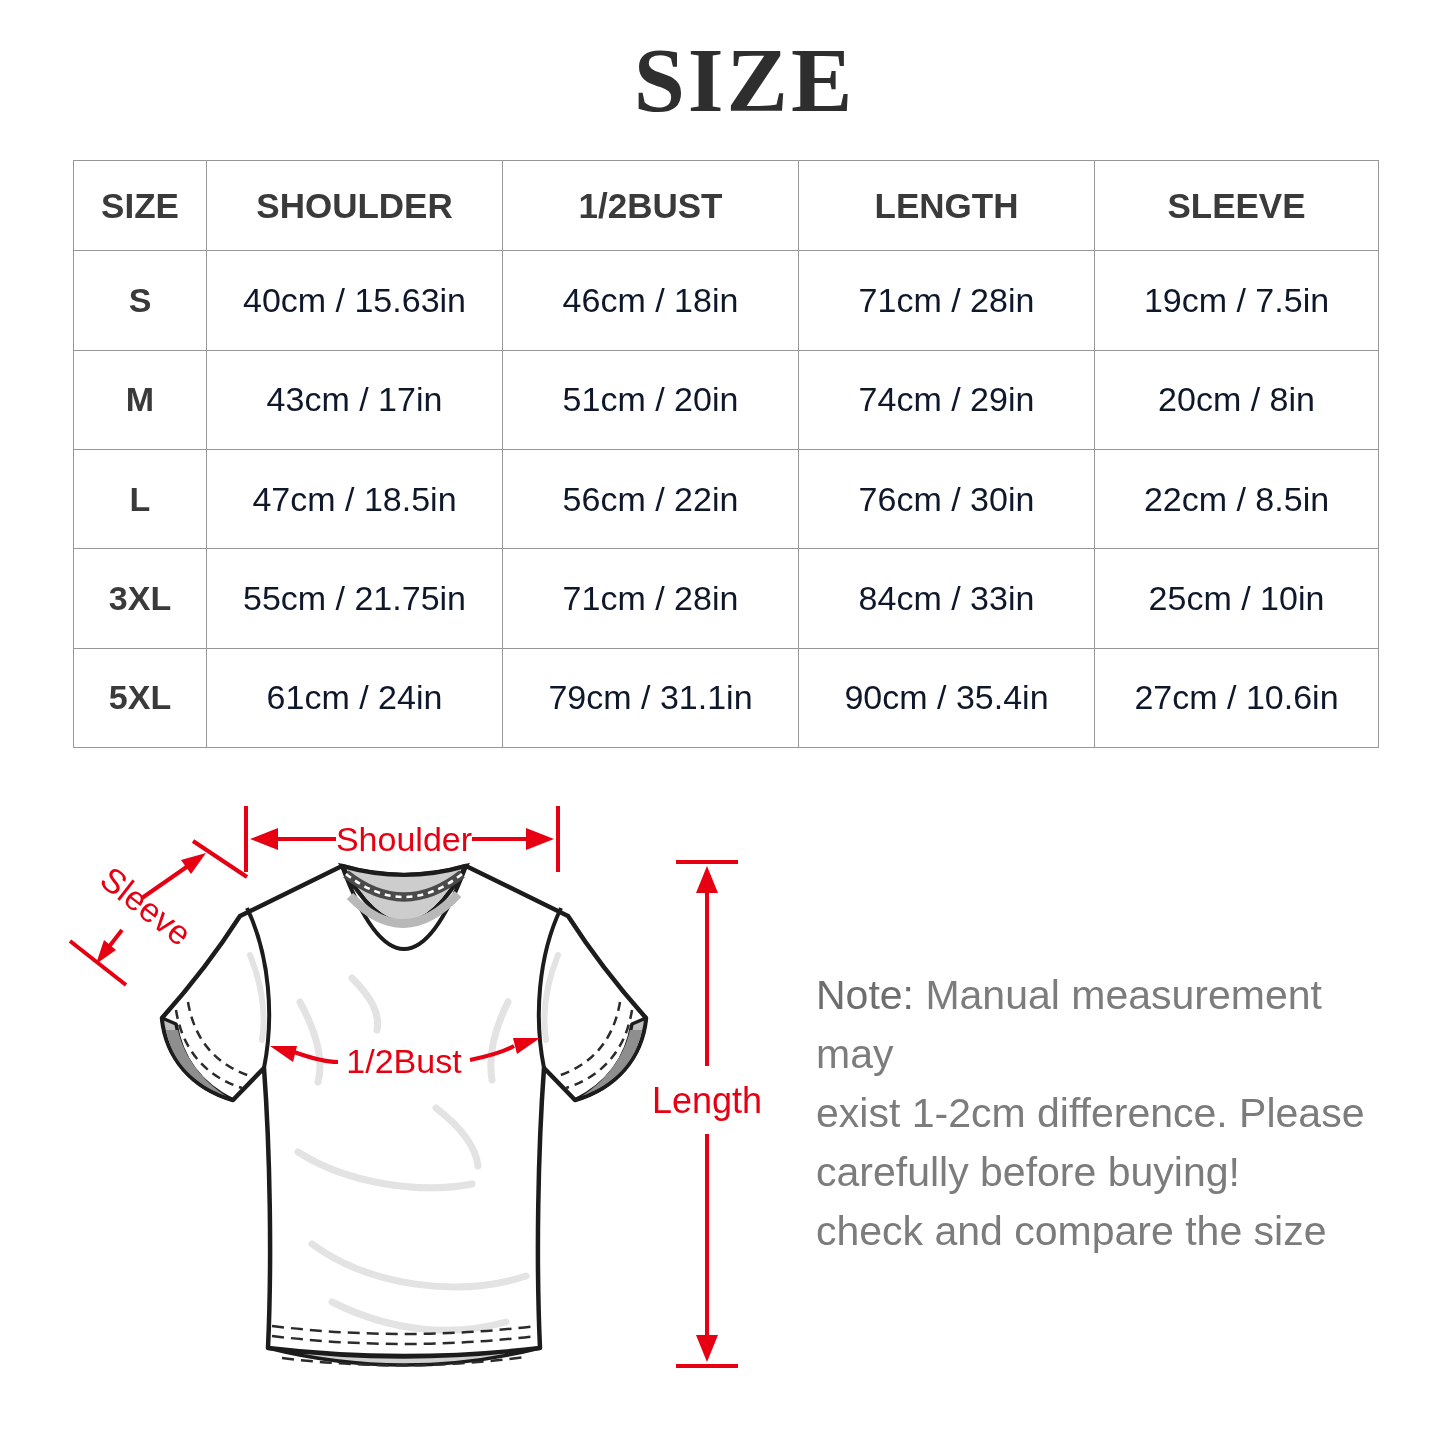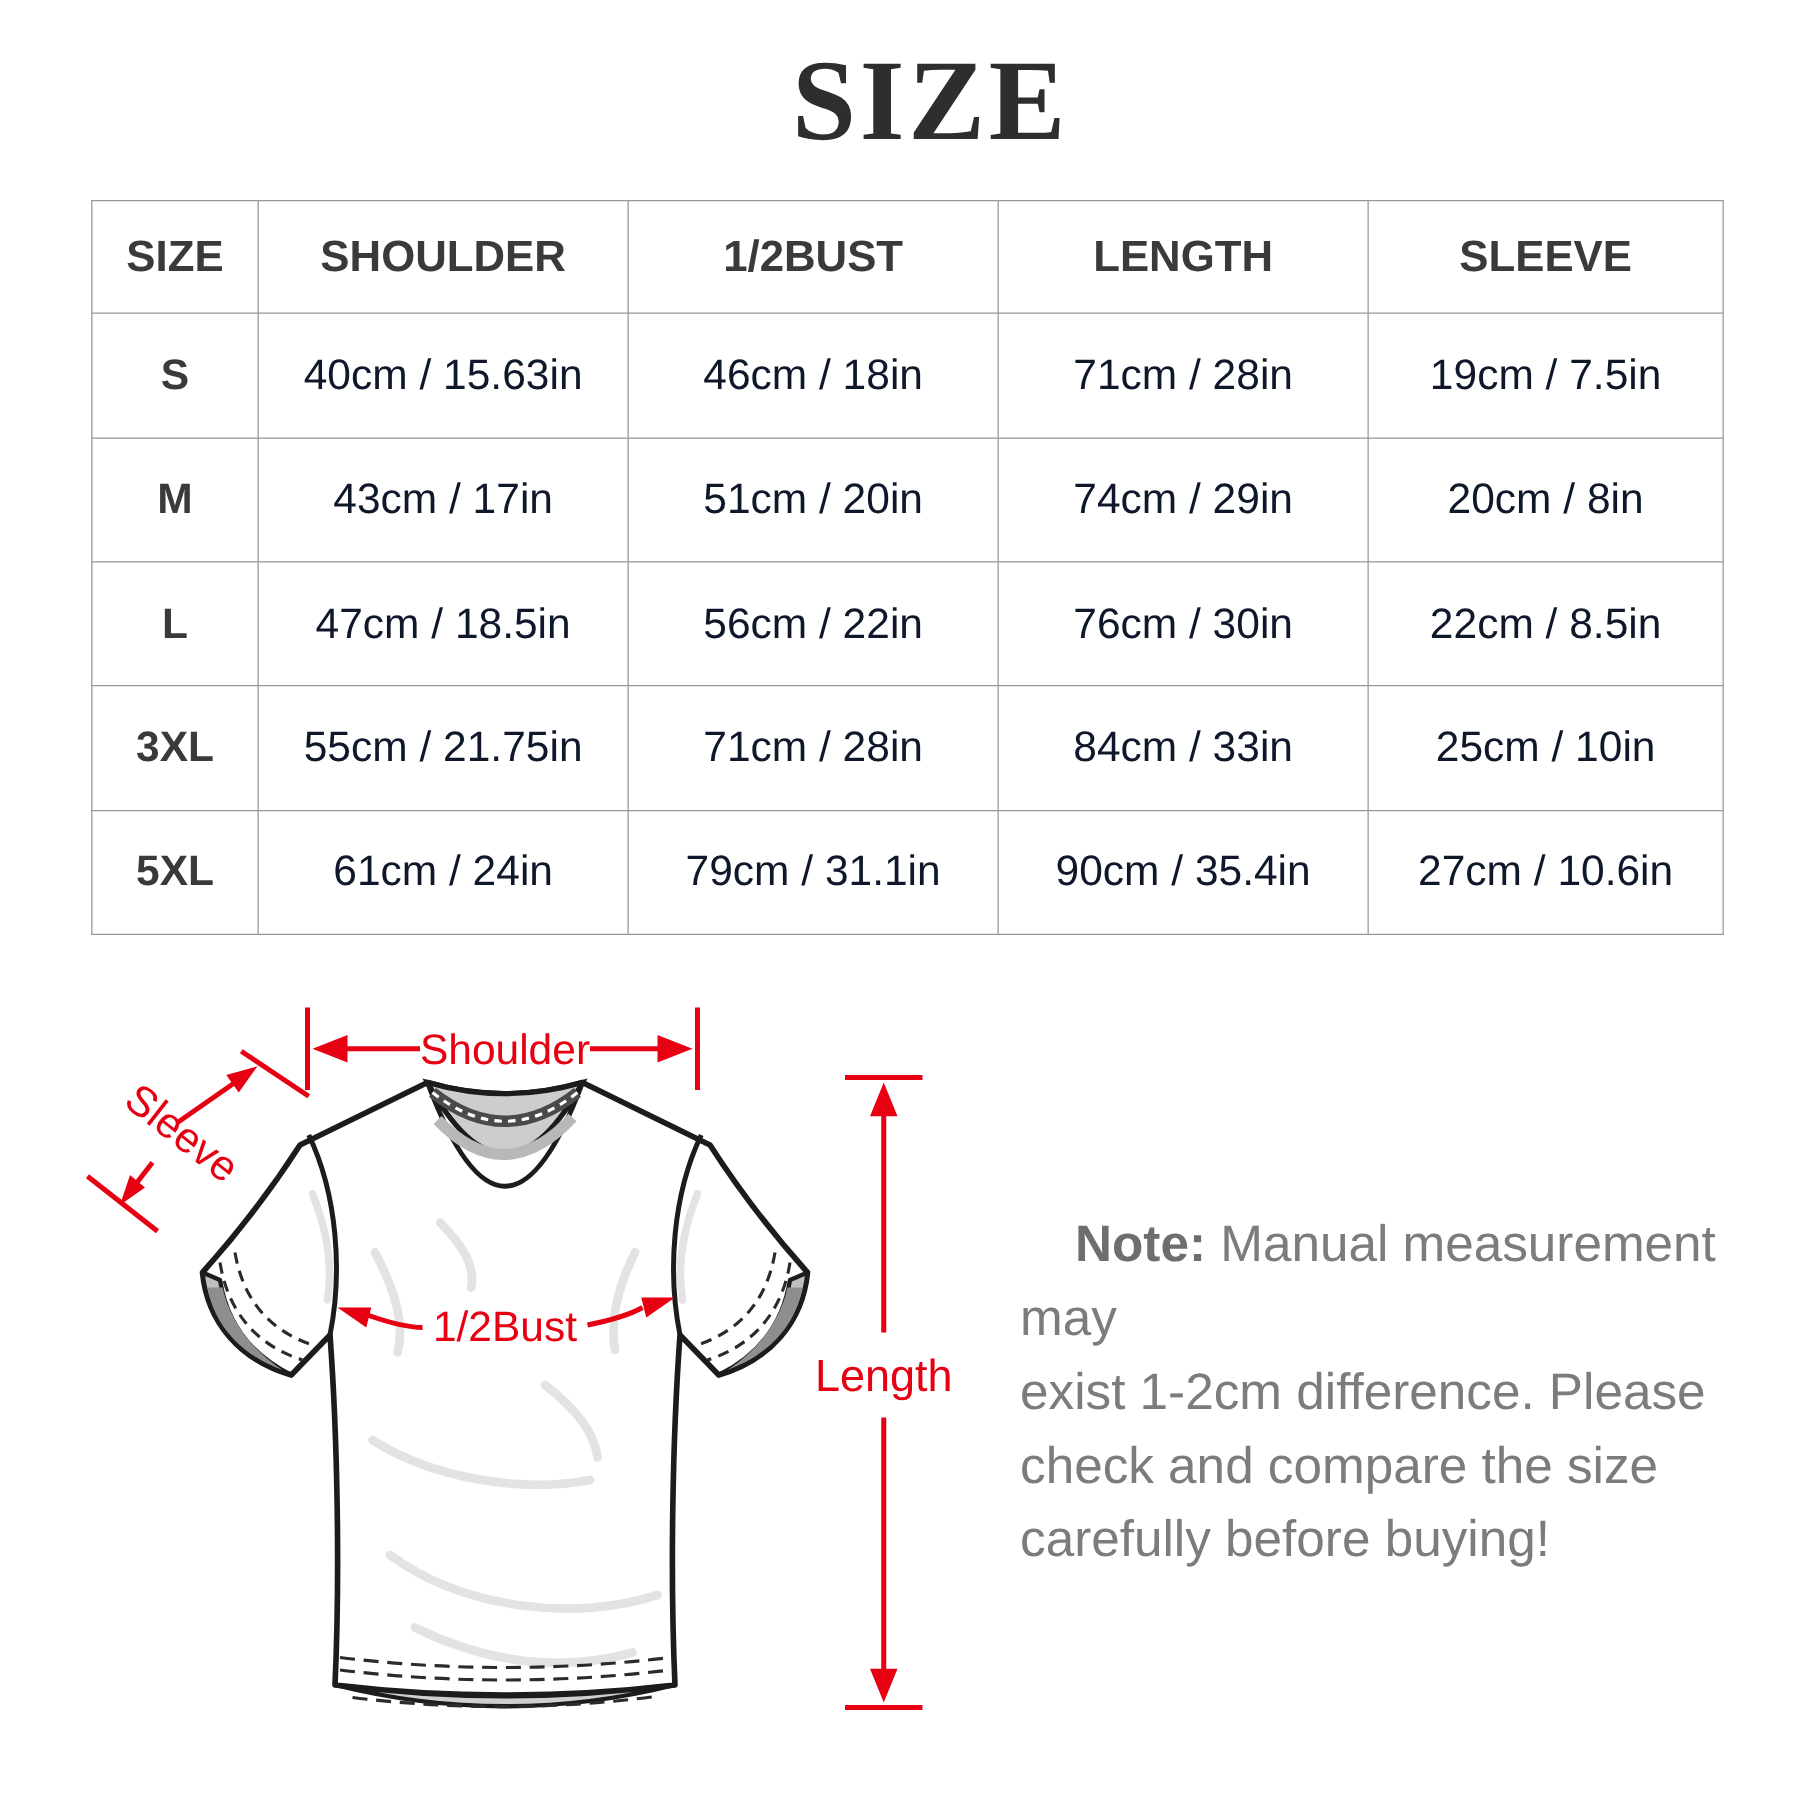--- a/index.html
+++ b/index.html
@@ -17,21 +17,21 @@
   #size-table th{font-size:35px;font-weight:bold;color:#3a3a3a;height:59px;}
   #size-table td{font-size:34px;color:#0f172a;height:65px;}
   #size-table td.size-col{font-weight:bold;color:#3a3a3a;}
   col.c-size{width:133px;} col.c-shoulder{width:296px;} col.c-bust{width:296px;}
   col.c-length{width:296px;} col.c-sleeve{width:284px;}
   
   #diagram-svg{position:absolute;left:0;top:780px;width:800px;height:665px;}
   
   #note{position:absolute;left:816px;top:966px;width:562px;
         font-size:41px;line-height:59px;color:#7c7c7c;}
-  #note b{font-weight:bold;color:#6e6e6e;margin-left:44px;}
+  #note b{font-weight:normal;color:#6e6e6e;}
   .red-label{font-family:"Liberation Sans",sans-serif;}
 </style>
 </head>
 <body>
 
 <div id="canvas">
 
   <div id="title">SIZE</div>
 
   <table id="size-table">
@@ -190,17 +190,17 @@
         <line x1="707" y1="1134" x2="707" y2="1336"></line>
         <polygon points="707,1362 696,1335 718,1335" stroke="none"></polygon>
         <line x1="676" y1="1366" x2="738" y2="1366"></line>
       </g>
     </g>
   </svg>
 
   <div id="note">
     <div><b>Note:</b><span> Manual measurement may</span></div>
     <div>exist 1-2cm difference. Please</div>
+    <div>carefully before buying!</div>
     <div>check and compare the size</div>
-    <div>carefully before buying!</div>
   </div>
 
 </div>
 
 </body></html>

